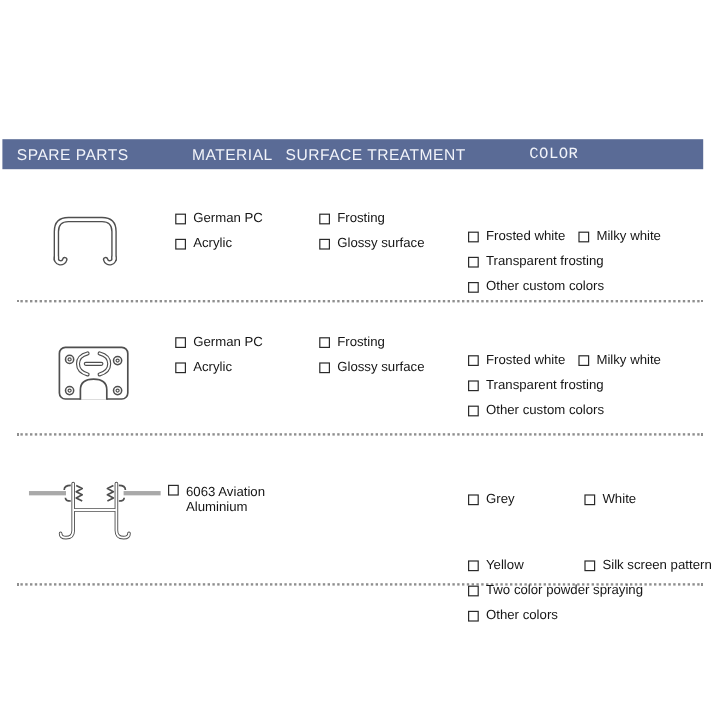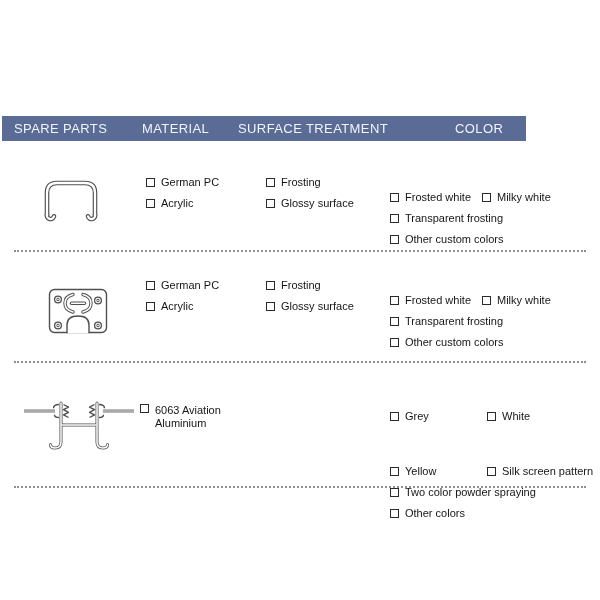--- a/index.html
+++ b/index.html
@@ -2,31 +2,31 @@
 <html><head>
 <meta charset="utf-8">
 <style>
   * { margin:0; padding:0; box-sizing:border-box; }
   html,body { background:#fff; }
   .canvas {
     position:relative; width:600px; height:600px; background:#fff;
     font-family:"Liberation Sans", sans-serif; color:#1c1c1c; overflow:hidden;
   }
   .header {
-    position:absolute; left:2px; top:116px; width:524px; height:25px;
+    position:absolute; left:2px; top:116px; width:584px; height:25px;
     background:#5a6b96;
   }
   .header span {
     position:absolute; top:0; height:25px; line-height:25px;
     font-size:13px; letter-spacing:.4px; color:#f2f4fa; white-space:nowrap;
   }
   .h0 { left:12px; }
-  .h1 { left:140px; }
+  .h1 { left:158px; }
   .h2 { left:236px; }
-  .h3 { left:453px; }
+  .h3 { left:439px;font-family:Liberation Mono, monospace; }
   .sep {
     position:absolute; left:14px; width:572px; height:0;
     border-top:2px dotted #8f8f8f;
   }
   .sep0 { top:250px; } .sep1 { top:361px; } .sep2 { top:486px; }
   .part { position:absolute; }
   .p1 { left:36px;  top:172px; }
   .p2 { left:46px;  top:284px; }
   .p3 { left:24px;  top:396px; }
   .col { position:absolute; display:flex; flex-direction:column; row-gap:8px; }

